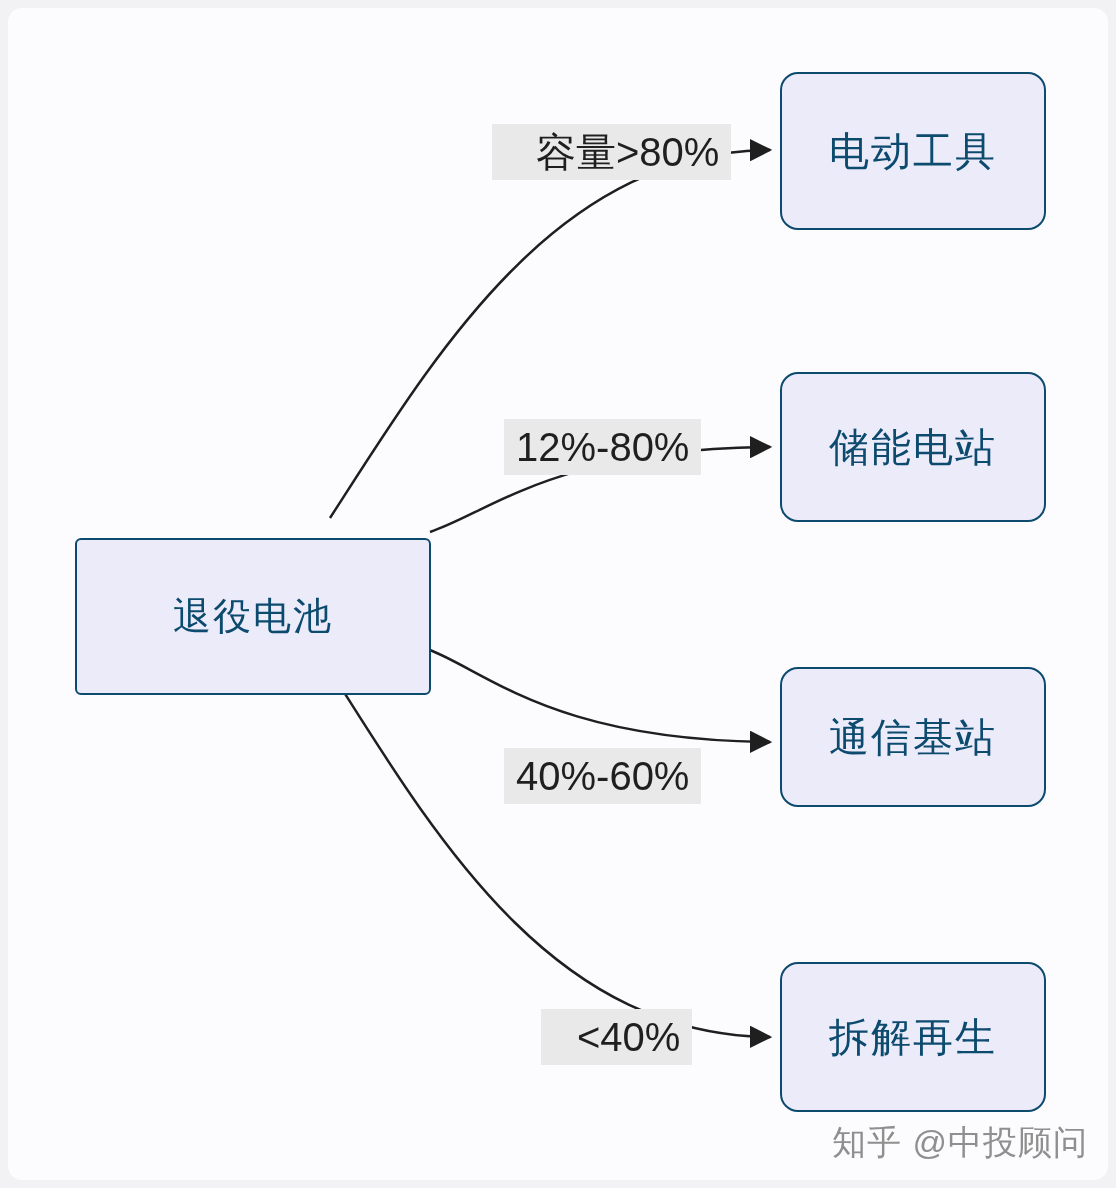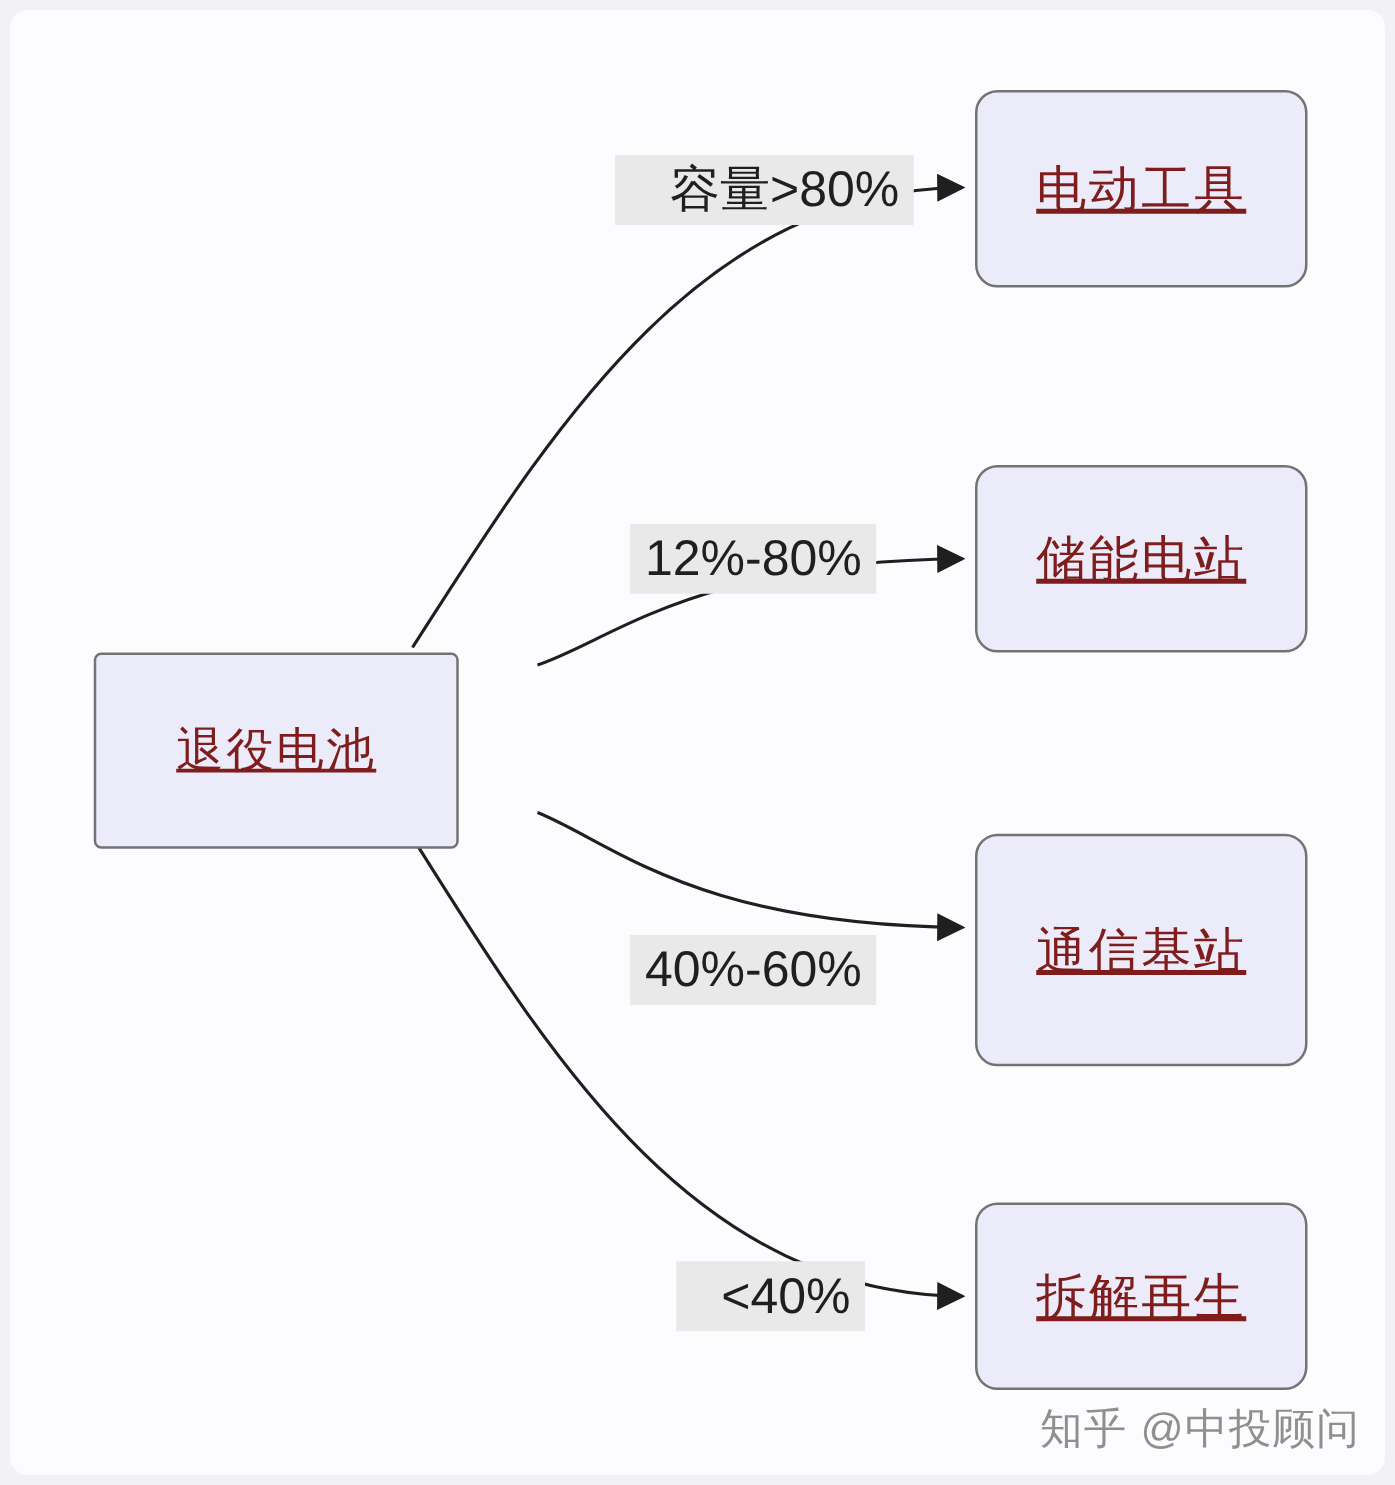--- a/index.html
+++ b/index.html
@@ -25,43 +25,42 @@
     position: absolute;
     left: 0; top: 0;
     width: 1116px;
     height: 1188px;
     pointer-events: none;
   }
   .node {
     position: absolute;
     box-sizing: border-box;
     background: #ecebfa;
-    border: 2px solid #737373;
+    border: 2px solid #0c4a6e;
     display: flex;
     align-items: center;
     justify-content: center;
-    color: #7f1d1d;
+    color: #0c4a6e;
     font-size: 40px;
     letter-spacing: 2px;
-    text-decoration: underline;
   }
   .node.source {
-    left: 75px; top: 522px;
-    width: 292px; height: 157px;
+    left: 75px; top: 538px;
+    width: 356px; height: 157px;
     border-radius: 6px;
     font-size: 38px;
   }
   .node.target {
     left: 780px;
     width: 266px;
     border-radius: 18px;
   }
   #target-1 { top: 72px;  height: 158px; }
   #target-2 { top: 372px; height: 150px; }
-  #target-3 { top: 667px; height: 186px; }
+  #target-3 { top: 667px; height: 140px; }
   #target-4 { top: 962px; height: 150px; }
   .edge-label {
     position: absolute;
     background: #e9e9e9;
     color: #1f1f1f;
     font-size: 40px;
     line-height: 1.15;
     padding: 5px 12px;
     white-space: nowrap;
   }

